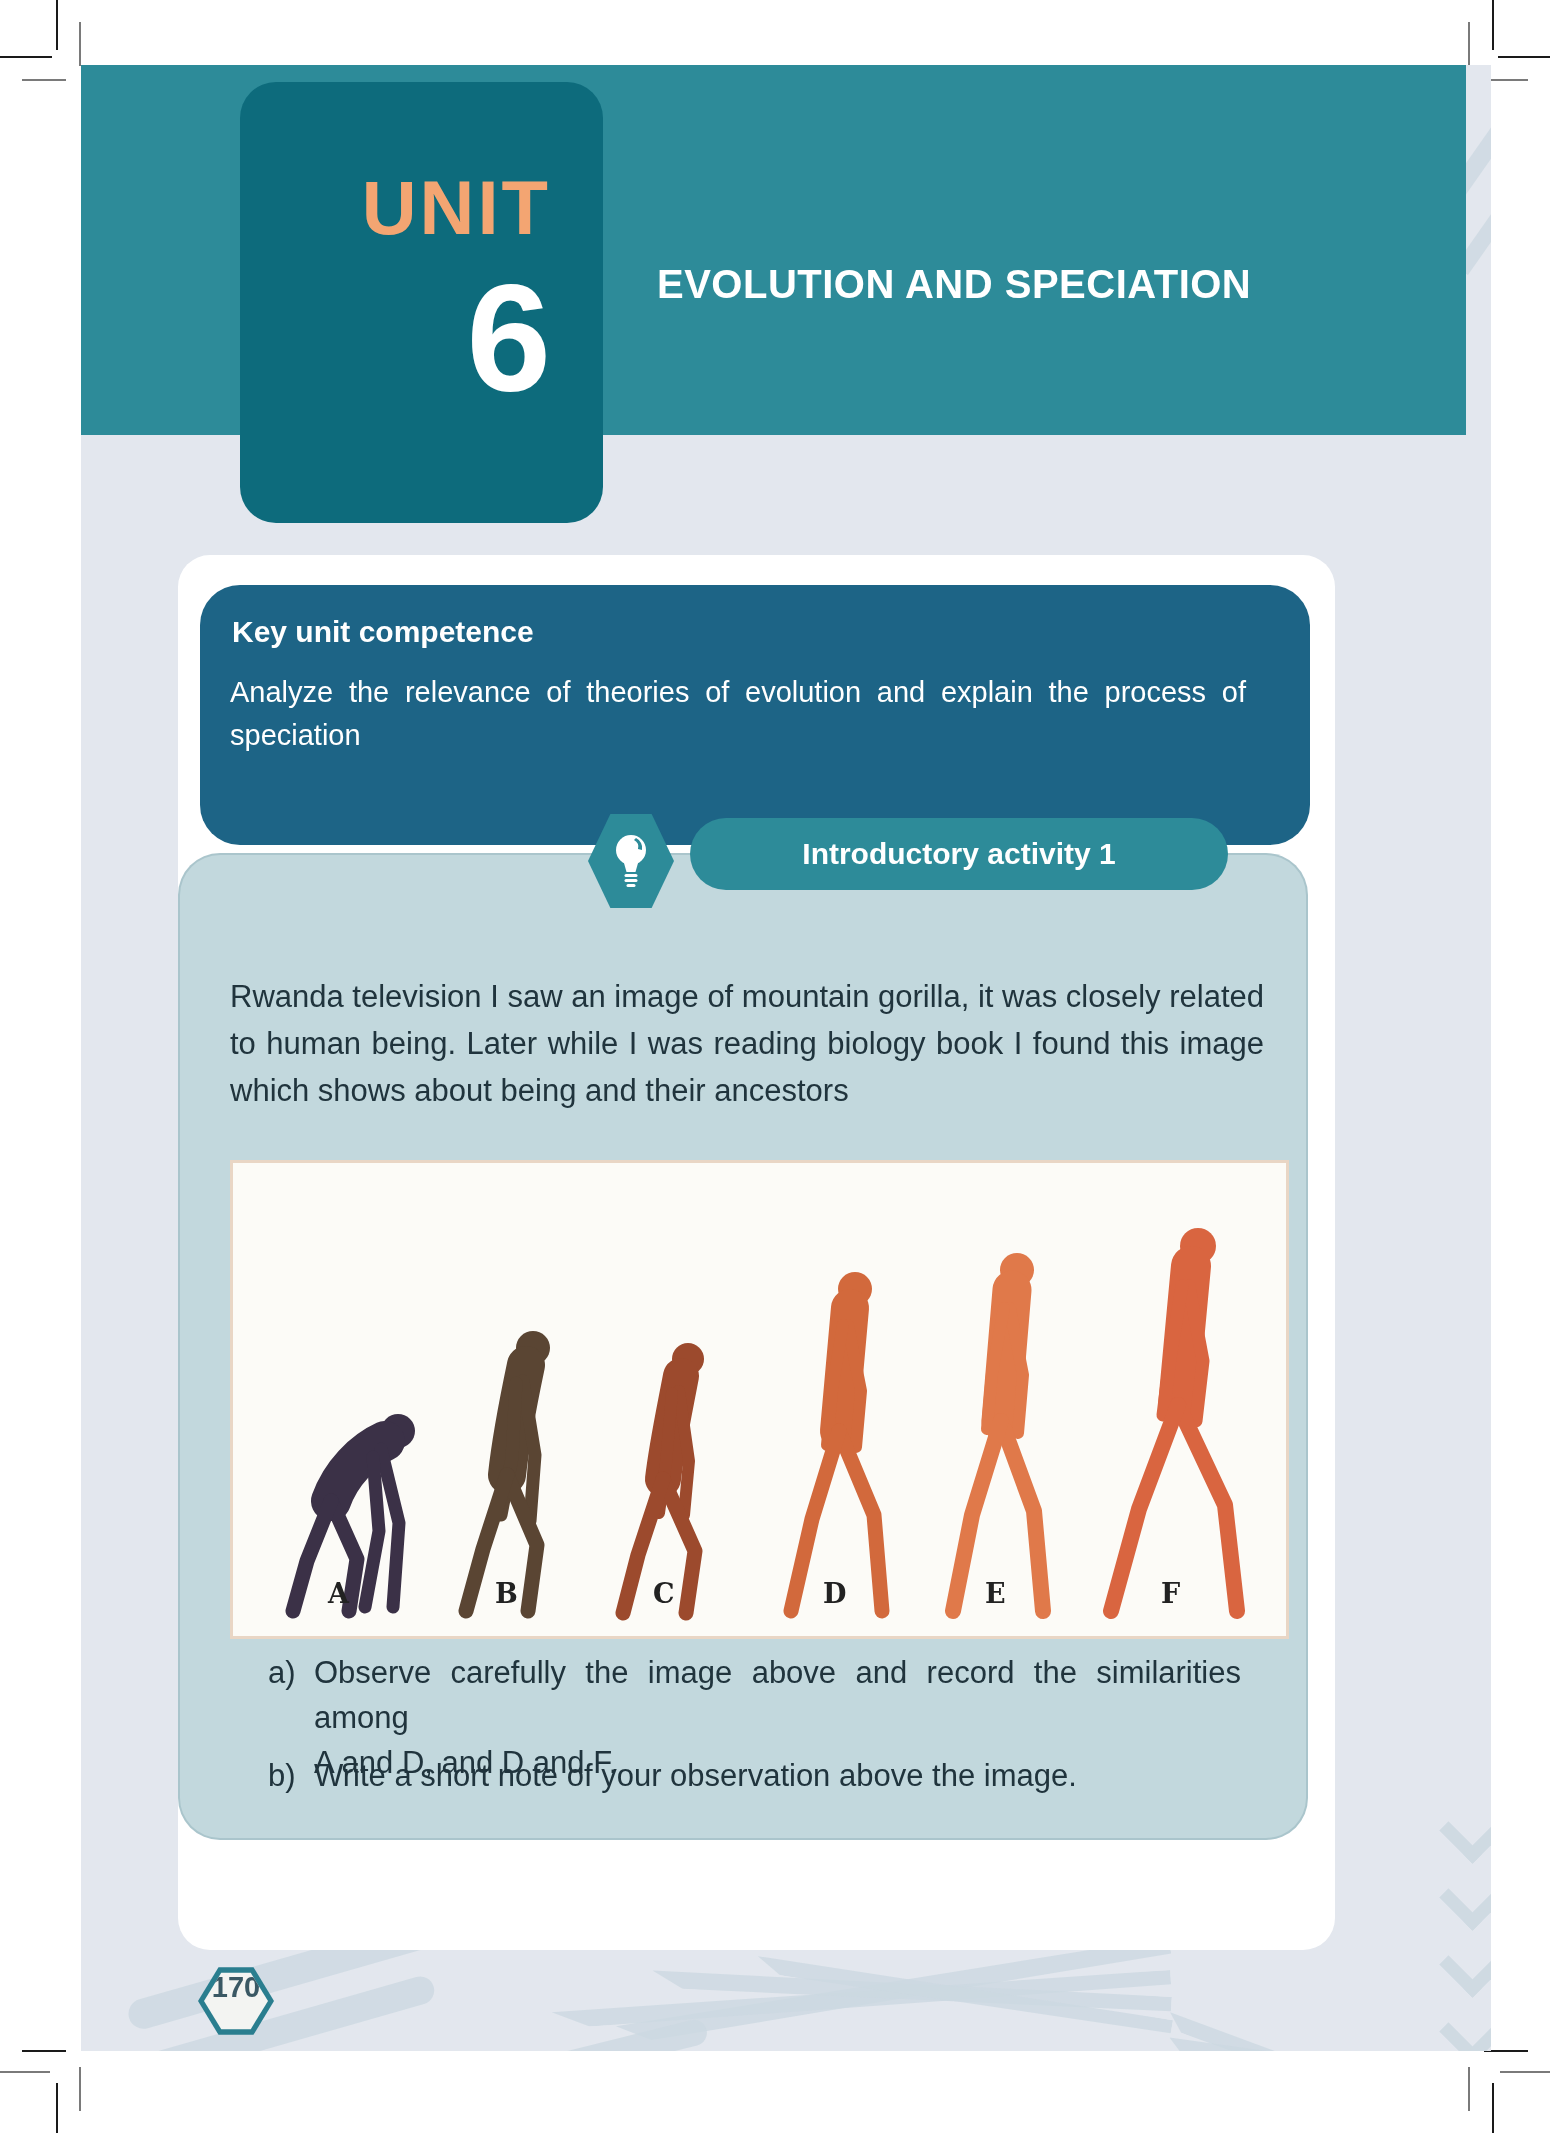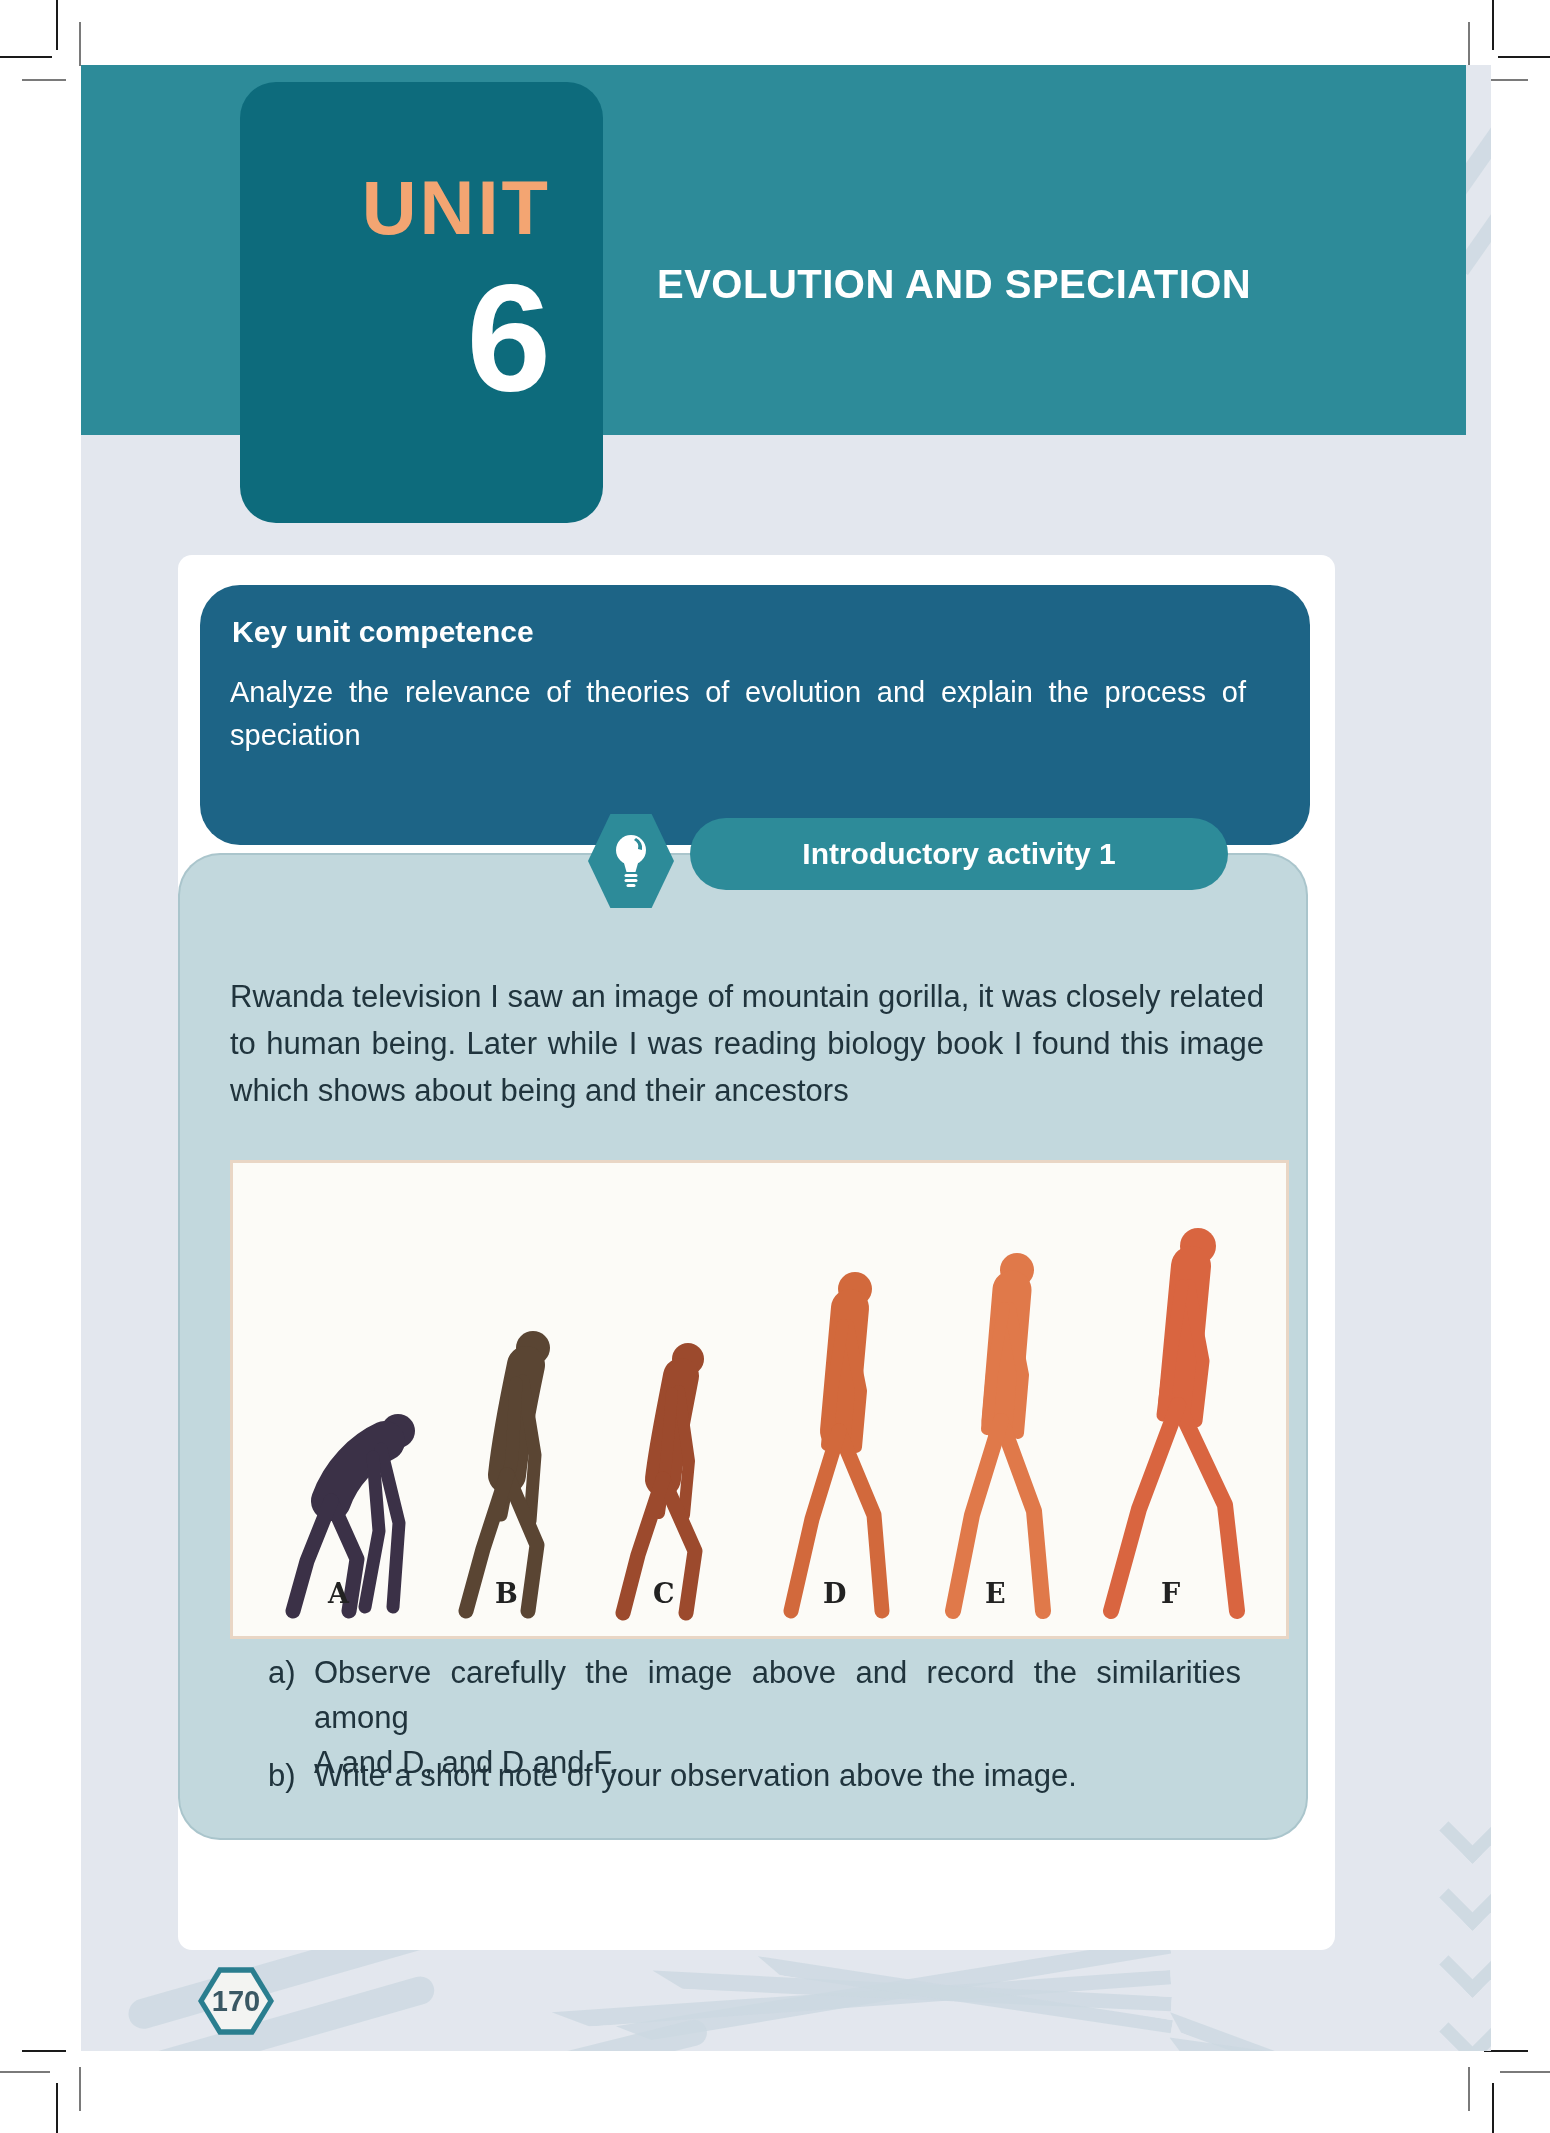--- a/index.html
+++ b/index.html
@@ -9,21 +9,21 @@
   .cm{position:absolute;background:#1a1a1a;}
   .cm.gray{background:#7a7a7a;}
   
   .page{position:absolute;left:81px;top:65px;width:1410px;height:1986px;background:#e3e7ee;overflow:hidden;}
   .band{position:absolute;left:0;top:0;width:1385px;height:370px;background:#2d8b99;}
   .unit-box{position:absolute;left:159px;top:17px;width:363px;height:441px;background:#0d6b7c;border-radius:36px;}
   .unit-word{position:absolute;right:52px;top:88px;font-size:76px;font-weight:bold;color:#f3a572;letter-spacing:3px;line-height:1;}
   .unit-num{position:absolute;right:52px;top:180px;font-size:152px;font-weight:bold;color:#ffffff;line-height:1;}
   .unit-title{position:absolute;left:564px;top:197px;font-size:40px;font-weight:bold;color:#ffffff;letter-spacing:0.5px;margin-left:12px;}
   
-  .card{position:absolute;left:97px;top:490px;width:1157px;height:1395px;background:#ffffff;border-radius:14px;}
+  .card{position:absolute;left:97px;top:490px;width:1157px;height:1395px;background:#ffffff;border-radius:32px;}
   .kc-box{position:absolute;left:22px;top:30px;width:1110px;height:260px;background:#1d6486;border-radius:40px;color:#fff;}
   .kc-head{position:absolute;left:32px;top:30px;font-size:30px;font-weight:bold;}
   .kc-body{position:absolute;left:30px;top:86px;width:1016px;font-size:29px;line-height:43px;}
   .jline{text-align:justify;text-align-last:justify;}
   .lline{text-align:left;}
   
   .panel{position:absolute;left:0;top:298px;width:1130px;height:987px;background:#c2d8dd;
          border:2px solid rgba(125,162,172,.35);border-radius:42px;box-sizing:border-box;}
   .para{position:absolute;left:50px;top:118px;width:1034px;font-size:31px;line-height:47px;color:#20343d;}
   .evo{position:absolute;left:50px;top:305px;width:1059px;height:479px;background:#fcfbf7;
@@ -34,21 +34,21 @@
   
   .bulb-hex{position:absolute;left:410px;top:257px;width:86px;height:98px;background:#2d8b99;
             clip-path:polygon(26% 2%,74% 2%,100% 50%,74% 98%,26% 98%,0% 50%);display:flex;align-items:center;justify-content:center;}
   .pill{position:absolute;left:512px;top:263px;width:538px;height:72px;background:#2d8b99;border-radius:36px;
         display:flex;align-items:center;justify-content:center;color:#fff;font-size:30px;font-weight:bold;}
   
   .pnum-outer{position:absolute;left:117px;top:1900px;width:76px;height:72px;background:#2a7e8f;
               clip-path:polygon(27% 3%,73% 3%,100% 50%,73% 97%,27% 97%,0% 50%);}
   .pnum-inner{position:absolute;left:6px;top:6px;width:64px;height:60px;background:#f3f4f2;
               clip-path:polygon(27% 3%,73% 3%,100% 50%,73% 97%,27% 97%,0% 50%);
-              display:flex;align-items:center;justify-content:center;}
+              display:flex;align-items:flex-start;justify-content:center;}
   .pnum-text{font-size:29px;font-weight:bold;color:#3a5864;}
   
   .dec{position:absolute;background:#ccd8e1;opacity:.8;}
   .blade{clip-path:polygon(0 38%,100% 0,100% 55%,6% 100%);}
   .chev{position:absolute;width:34px;height:34px;border-right:13px solid #ccd8e1;border-bottom:13px solid #ccd8e1;
         transform:rotate(45deg);opacity:.85;}
   .fig-label{font-family:"DejaVu Serif", serif;font-weight:bold;font-size:27px;fill:#222;}
 </style>
 </head>
 <body>

